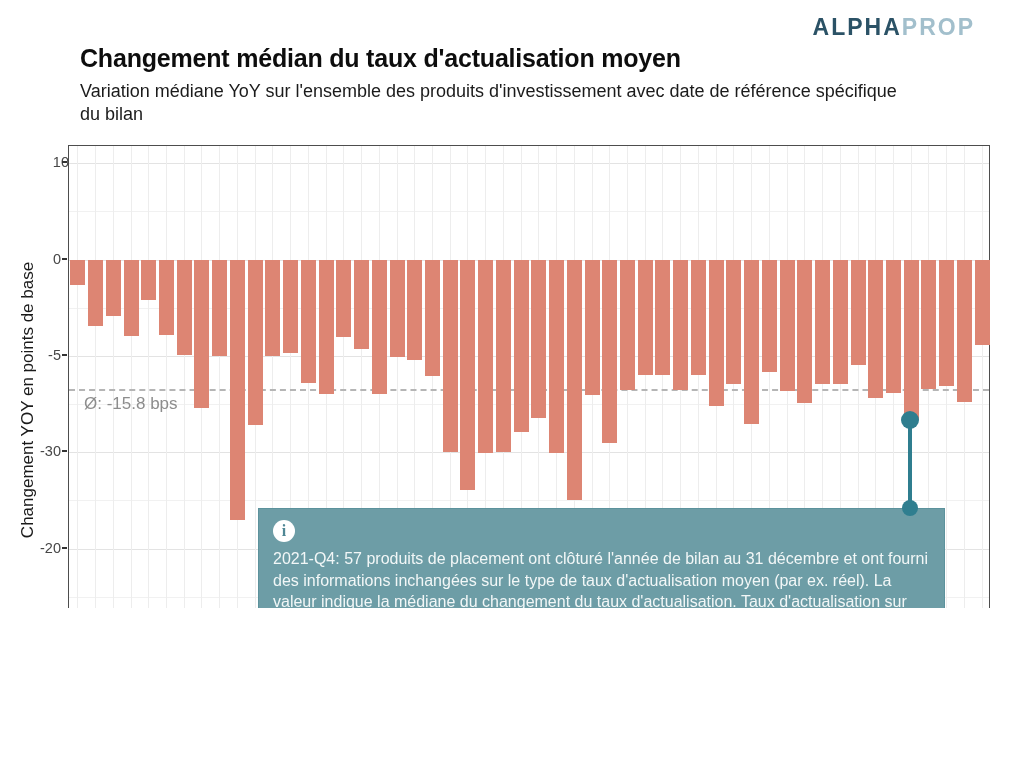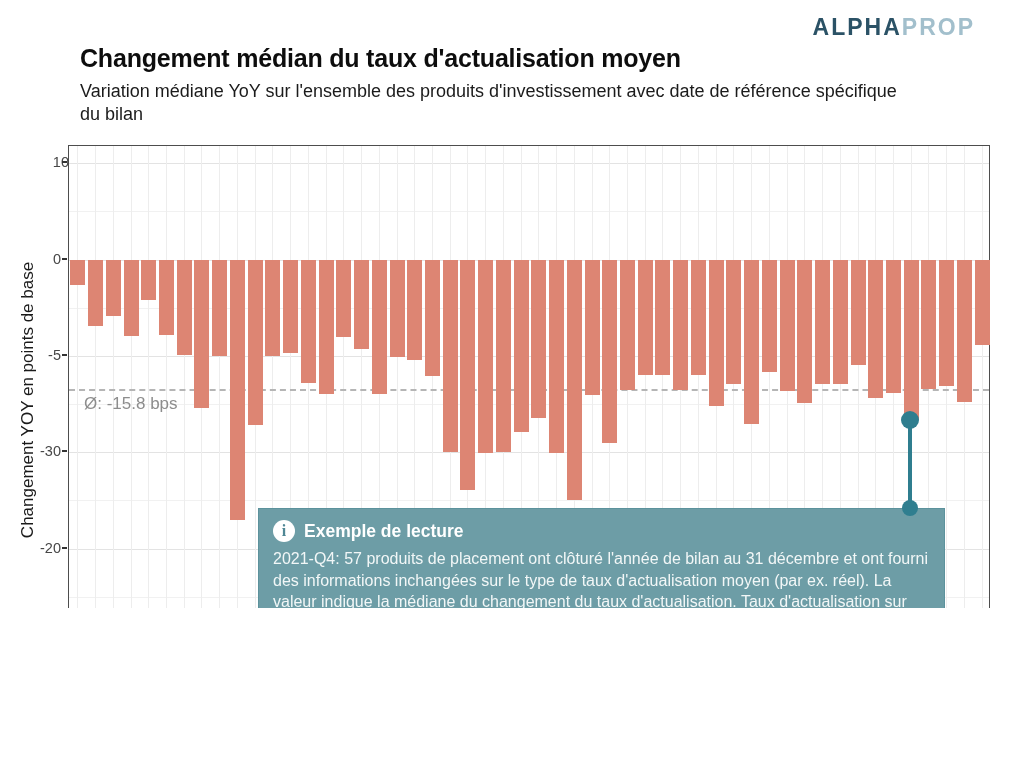--- a/index.html
+++ b/index.html
@@ -291,21 +291,20 @@
         <div class="xtick-mark" style="left: 962.404px; top: 668px;"></div>
         <div class="xlabel" style="left: 884.904px; top: 674px;">2022 Q3</div>
         <div class="xtick-mark" style="left: 980.135px; top: 668px;"></div>
         <div class="xlabel" style="left: 902.635px; top: 674px;">2022 Q4</div>
       </div>
   </div>
 
   <div id="annot" style="background: rgb(109, 157, 166);">
     <div id="annot-head">
       <div id="annot-icon">i</div>
-      <div id="annot-title">Exemple de lecture</div>
     </div>
     <div id="annot-body">2021-Q4: 57 produits de placement ont clôturé l'année de bilan au 31 décembre et ont fourni des informations inchangées sur le type de taux d'actualisation moyen (par ex. réel). La valeur indique la médiane du changement du taux d'actualisation. Taux d'actualisation sur les 57 produits : -16,7 pb.</div>
   </div>
 
   <div id="leader-line" style="left: 908.212px; top: 419.503px; height: 88.4972px; background: rgb(47, 126, 143);"></div>
   <div id="leader-dot-top" class="leader-dot" style="left: 901.212px; top: 410.503px; width: 18px; height: 18px; background: rgb(47, 126, 143);"></div>
   <div id="leader-dot-bottom" class="leader-dot" style="left: 902.212px; top: 500px; width: 16px; height: 16px; background: rgb(47, 126, 143);"></div>
 
 </div>
 

